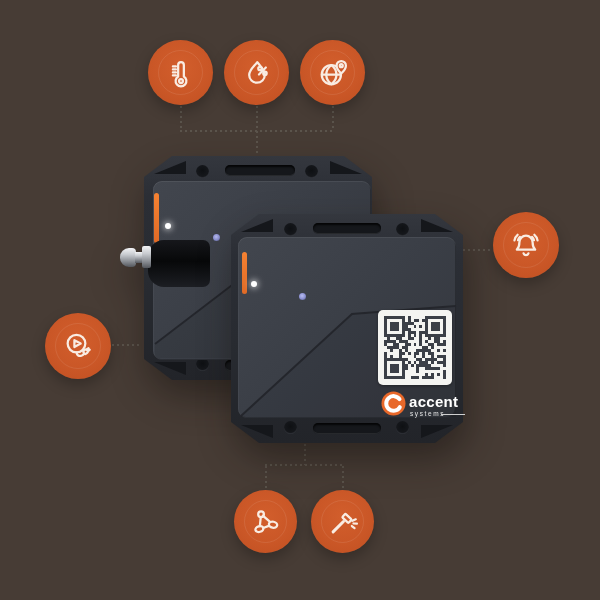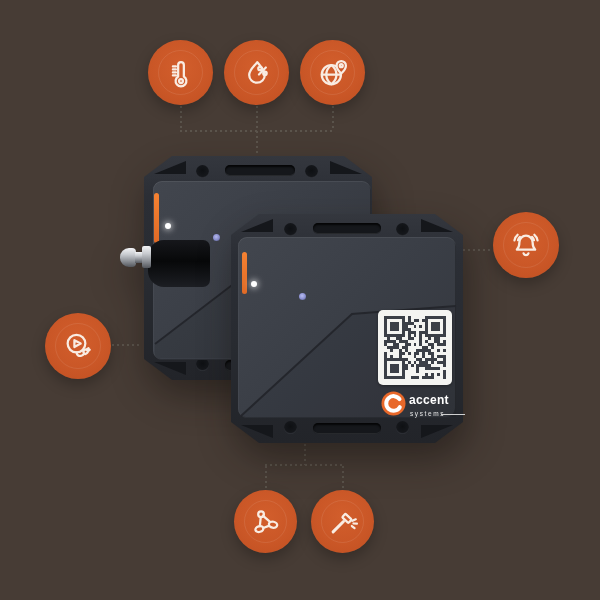--- a/index.html
+++ b/index.html
@@ -54,21 +54,21 @@
       background:linear-gradient(180deg,#16171b 0%,#070809 45%,#1c1e23 100%);}
   .metal{position:absolute;background:linear-gradient(180deg,#f3f4f6 0%,#c7cacf 35%,#8a8e94 70%,#54575d 100%);}
 
   
   .qr{position:absolute;background:#f4f4f1;border-radius:5px;box-shadow:0 1px 3px rgba(0,0,0,.35);}
   .qr-grid{position:absolute;inset:6px;display:grid;
       grid-template-columns:repeat(21,1fr);grid-auto-rows:1fr;}
   .qr-grid i{display:block;}
   .qr-grid i.on{background:#3b3f47;}
   .logo-mark{position:absolute;width:25px;height:25px;}
-  .brand{position:absolute;color:#fff;font-weight:700;font-size:12px;letter-spacing:.3px;line-height:1;}
+  .brand{position:absolute;color:#fff;font-weight:700;font-size:15px;letter-spacing:.3px;line-height:1;}
   .brand-sub{position:absolute;color:#e6e6e6;font-size:6.5px;letter-spacing:1.6px;line-height:1;}
   .brand-line{position:absolute;height:1px;background:#cfcfcf;}
 </style>
 </head>
 <body>
 
 <div class="scene">
 
   <div class="dash-v" style="left:180px;top:106px;height:25px"></div>
   <div class="dash-v" style="left:256px;top:106px;height:25px"></div>

